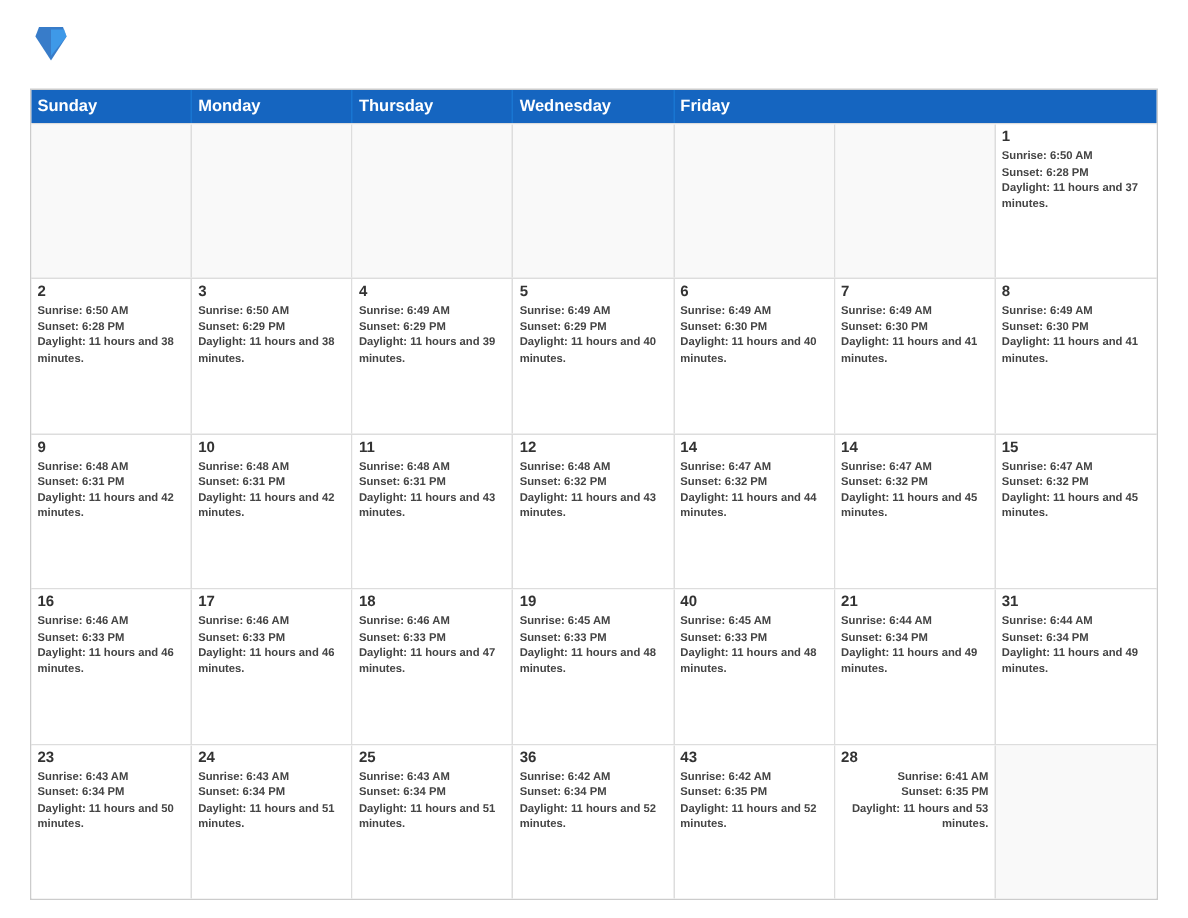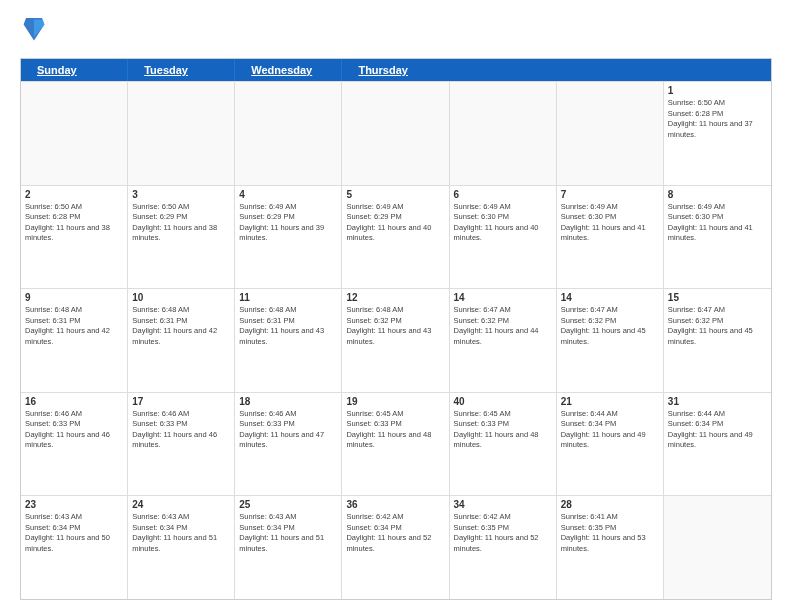--- a/index.html
+++ b/index.html
@@ -60,24 +60,23 @@
     }
     .cal-header-row {
       display: grid;
       grid-template-columns: repeat(7, 1fr);
       background: #1565C0;
     }
     .cal-header-cell {
       color: #fff;
       font-size: 11px;
       font-weight: bold;
-      padding: 5px 16px;
+      padding: 5px 4px;
       text-align: left;
       border-right: 1px solid #1976D2;
-      text-decoration: underline;
     }
     .cal-header-cell:last-child { border-right: none; }
     .cal-body {
       flex: 1;
       display: flex;
       flex-direction: column;
     }
     .cal-row {
       display: grid;
       grid-template-columns: repeat(7, 1fr);
@@ -99,20 +98,21 @@
     .day-num {
       font-size: 10px;
       font-weight: bold;
       color: #333;
       margin-bottom: 2px;
     }
     .day-info {
       font-size: 7.5px;
       color: #444;
       line-height: 1.4;
+      font-weight: bold;
     }
     .cal-row:last-child .cal-cell {
       border-bottom: none;
     }
   </style>
 </head>
 <body>
 
 <div class="page">
   <div class="header">
@@ -131,23 +131,24 @@
     </div>
     <div class="title-block">
       <div class="cal-title"></div>
       <div class="cal-subtitle"></div>
     </div>
   </div>
 
   <div class="calendar">
     <div class="cal-header-row">
     <div class="cal-header-cell">Sunday</div>
-        <div class="cal-header-cell">Tuesday</div>
+        <div class="cal-header-cell">Monday</div>
+        <div class="cal-header-cell">Thursday</div>
         <div class="cal-header-cell">Wednesday</div>
-        <div class="cal-header-cell">Thursday</div>
+        <div class="cal-header-cell">Friday</div>
       </div>
     <div class="cal-body">
     <div class="cal-row">
           <div class="cal-cell empty"></div>
           <div class="cal-cell empty"></div>
           <div class="cal-cell empty"></div>
           <div class="cal-cell empty"></div>
           <div class="cal-cell empty"></div>
           <div class="cal-cell empty"></div>
           <div class="cal-cell">
@@ -308,28 +309,28 @@
 Sunset: 6:34 PM
 Daylight: 11 hours and 51 minutes.</div>
           </div>
           <div class="cal-cell">
             <div class="day-num">36</div>
             <div class="day-info" style="white-space: pre-line;">Sunrise: 6:42 AM
 Sunset: 6:34 PM
 Daylight: 11 hours and 52 minutes.</div>
           </div>
           <div class="cal-cell">
-            <div class="day-num">34</div>
+            <div class="day-num">43</div>
             <div class="day-info" style="white-space: pre-line;">Sunrise: 6:42 AM
 Sunset: 6:35 PM
 Daylight: 11 hours and 52 minutes.</div>
           </div>
           <div class="cal-cell">
             <div class="day-num">28</div>
-            <div class="day-info" style="white-space: pre-line;">Sunrise: 6:41 AM
+            <div class="day-info" style="white-space: pre-line; text-align: right;">Sunrise: 6:41 AM
 Sunset: 6:35 PM
 Daylight: 11 hours and 53 minutes.</div>
           </div>
           <div class="cal-cell empty"></div>
         </div>
       </div>
   </div>
 </div>
 
 </body></html>

